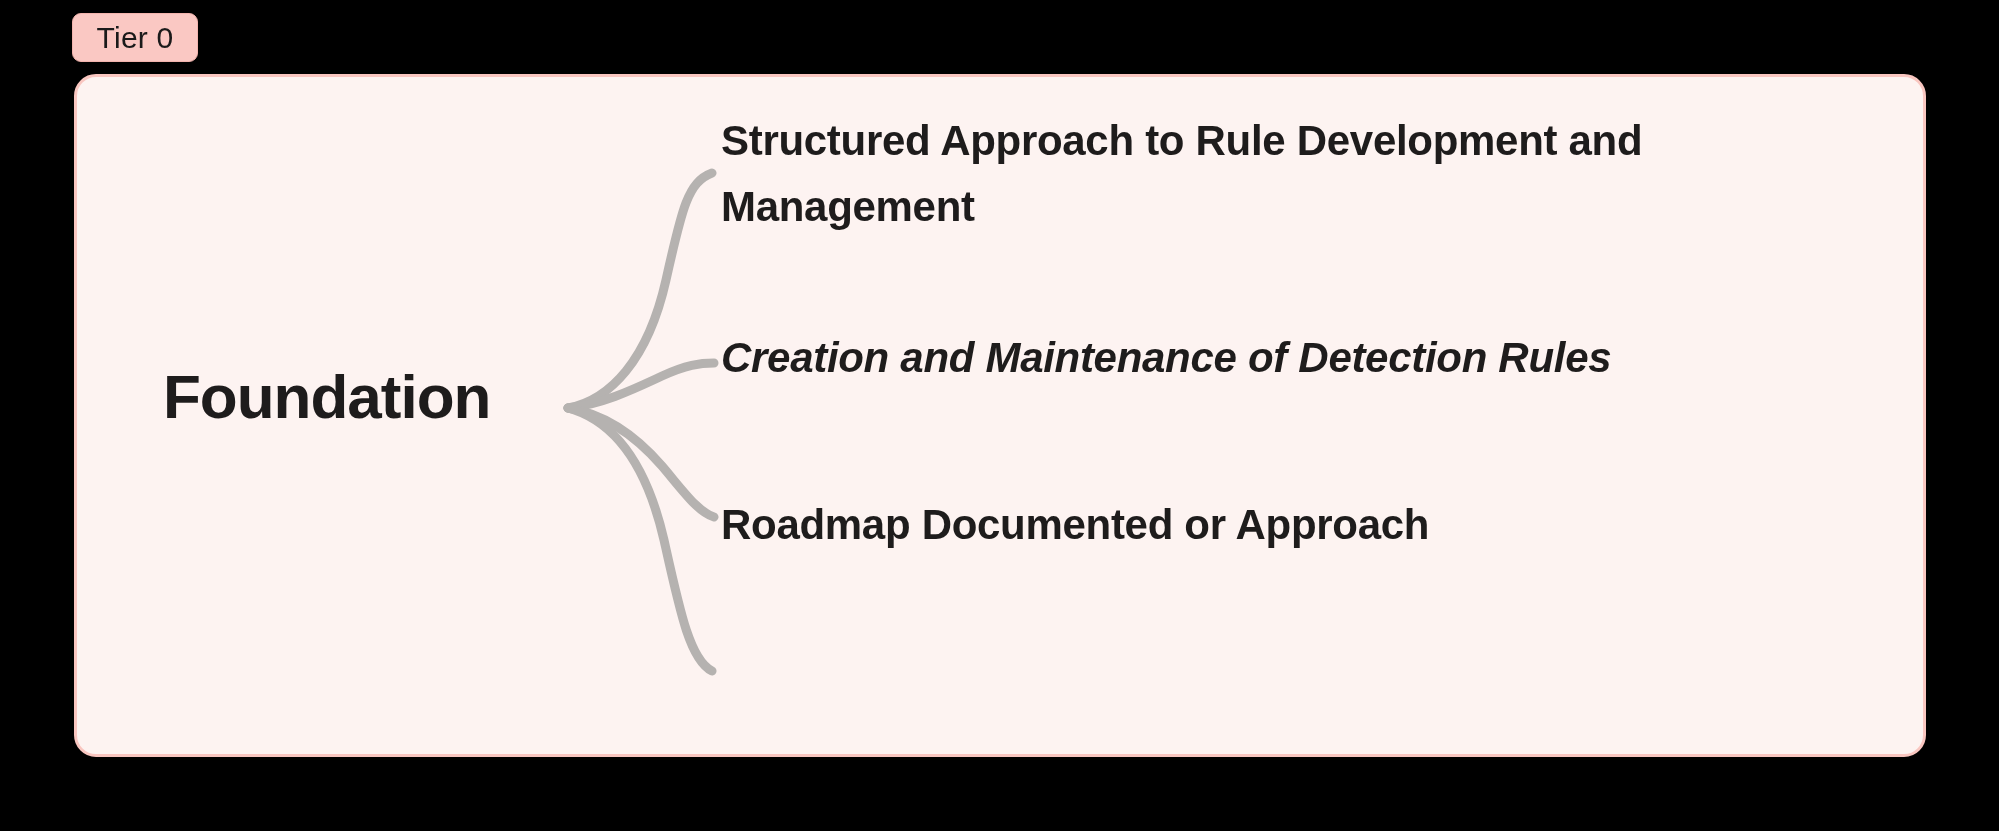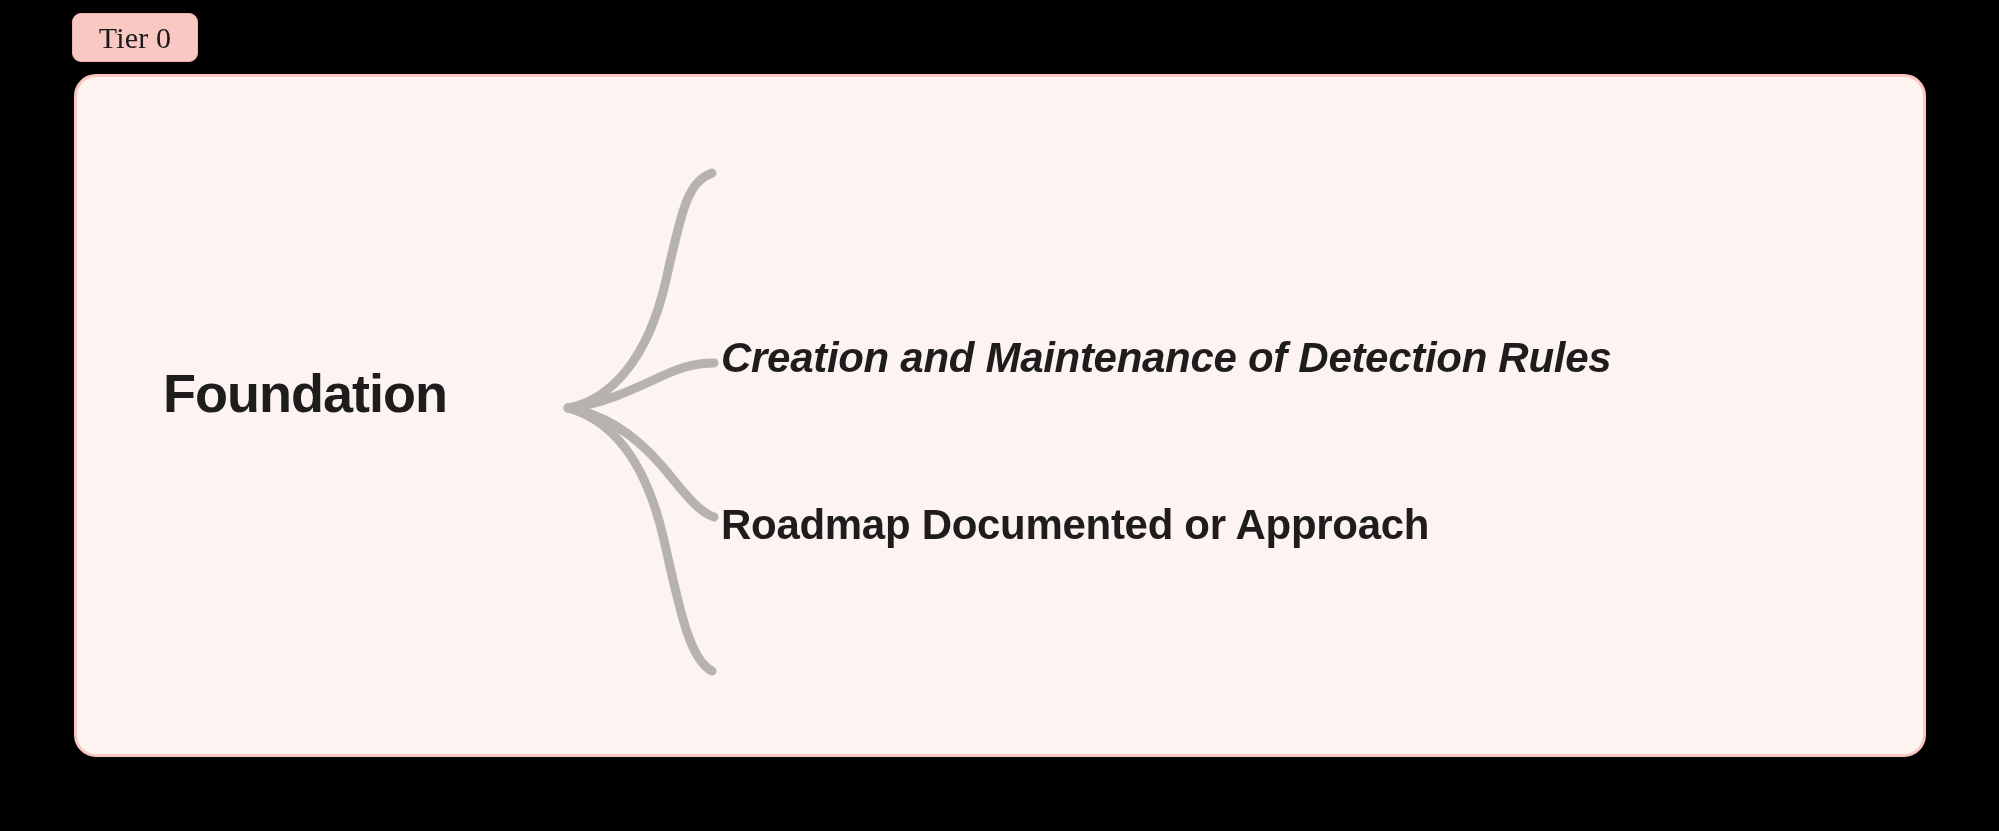--- a/index.html
+++ b/index.html
@@ -32,21 +32,20 @@
     justify-content: center;
     padding: 0 18px;
     background: #FAC8C3;
     border: 1px solid #F2B3AD;
     border-radius: 9px;
     color: #1A1A1A;
     font-size: 30px;
     line-height: 1;
     letter-spacing: 0.2px;
     white-space: nowrap;
-    font-family: Liberation Serif, serif;
   }
 
   
   #tier-panel {
     position: absolute;
     left: 74px;
     top: 74px;
     width: 1852px;
     height: 683px;
     box-sizing: border-box;
@@ -63,21 +62,21 @@
     width: 1999px;
     height: 831px;
     pointer-events: none;
   }
 
   
   #root-node {
     position: absolute;
     left: 163px;
     top: 366px;
-    font-size: 54px;
+    font-size: 62px;
     font-weight: bold;
     color: #1E1C1C;
     letter-spacing: -1px;
     line-height: 1.0;
     white-space: nowrap;
   }
 
   
   .leaf-node {
     position: absolute;
@@ -108,19 +107,20 @@
     <g fill="none" stroke="#B5B2B0" stroke-width="9" stroke-linecap="round">
       <path d="M 568 408 C 610 400 648 360 666 280 C 682 208 688 182 712 173"></path>
       <path d="M 568 408 C 604 404 636 388 662 376 C 686 365 700 363 714 363"></path>
       <path d="M 568 408 C 606 414 636 436 662 466 C 684 492 698 512 714 517"></path>
       <path d="M 568 408 C 612 420 646 462 664 540 C 680 612 690 660 712 671"></path>
     </g>
   </svg>
 
   <div id="root-node">Foundation</div>
 
+  <div id="leaf-0" class="leaf-node">Structured Approach to Rule Development and Management</div>
 
   <div id="leaf-1" class="leaf-node">Creation and Maintenance of Detection Rules</div>
 
   <div id="leaf-2" class="leaf-node">Roadmap Documented or Approach</div>
 
 
 </div>
 
 </body></html>

